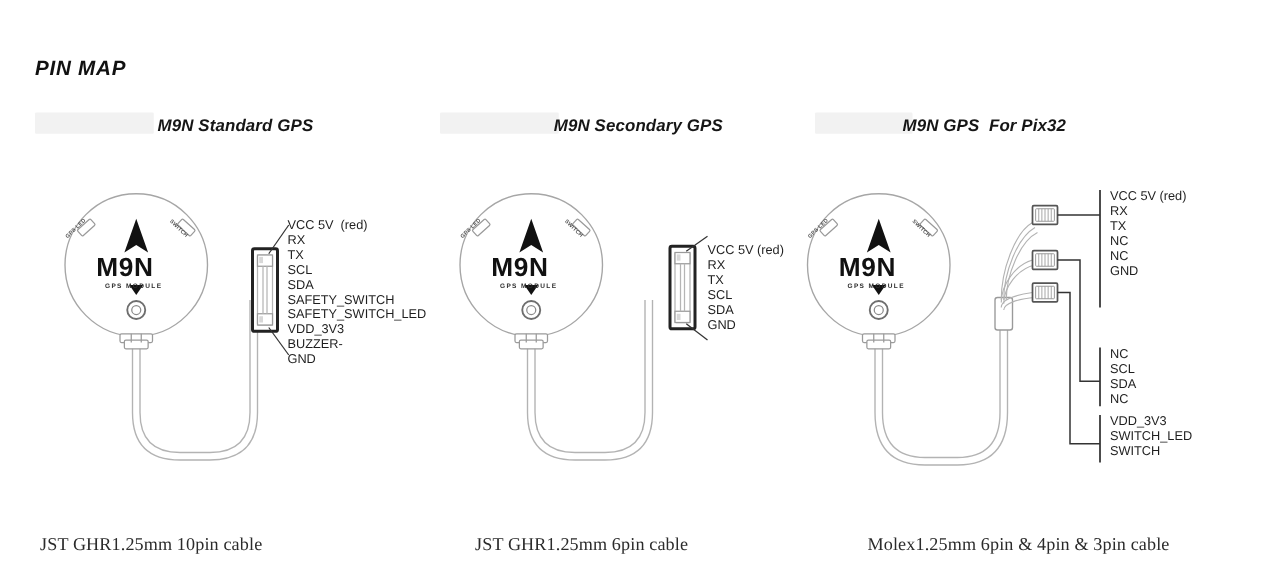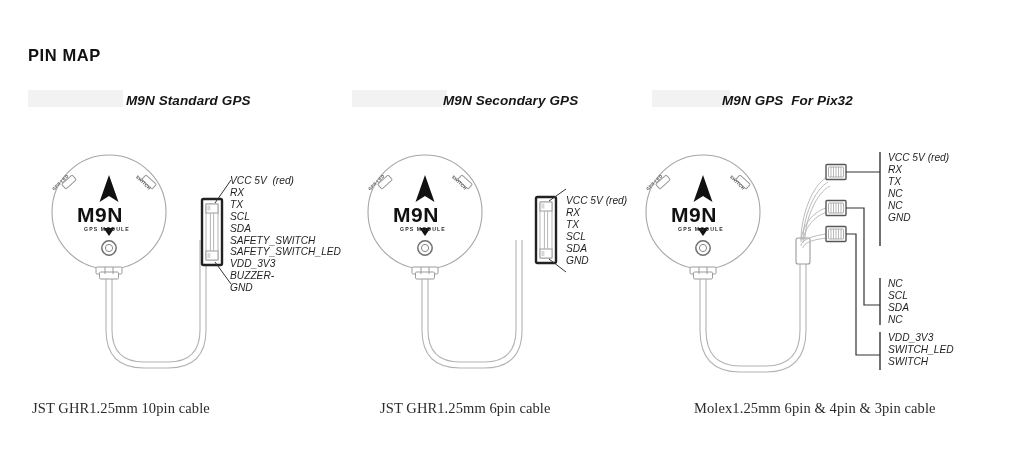--- a/index.html
+++ b/index.html
@@ -19,20 +19,21 @@
   }
 
   .page-title {
     position: absolute;
     left: 28px;
     top: 46px;
     font-size: 16.5px;
     font-weight: bold;
     letter-spacing: 0.6px;
     color: #111111;
+    font-style: italic;
   }
 
   
   .ghost-bar {
     position: absolute;
     height: 17px;
     background: #f2f2f2;
     border-radius: 1px;
   }
 
@@ -46,31 +47,31 @@
     font-style: italic;
   }
 
   .caption {
     position: absolute;
     font-family: "Liberation Serif", serif;
     font-size: 14.5px;
     color: #2b2b2b;
     white-space: pre;
     letter-spacing: 0.1px;
+    margin-top: 28px;
   }
 
   .diagram-svg {
     position: absolute;
     left: 0;
     top: 0;
   }
 
   .pin-block {
     position: absolute;
-    font-style: italic;
   }
   .pin-block div {
     font-size: 10.2px;
     line-height: 11.9px;
     white-space: pre;
     color: #1f1f1f;
   }
 
   .module-wordmark {
     position: absolute;

